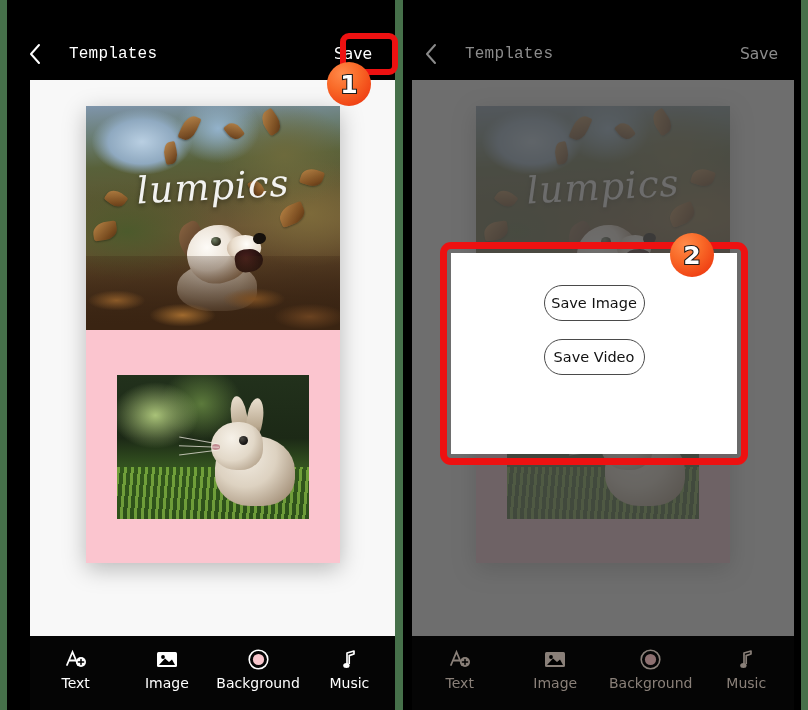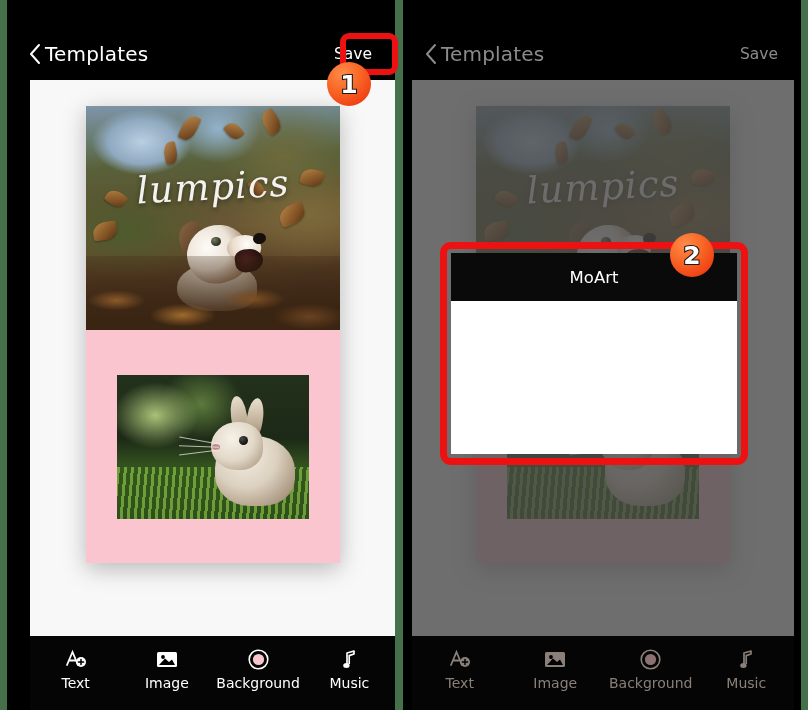--- a/index.html
+++ b/index.html
@@ -26,22 +26,22 @@
     height: 52px;
     background: #000;
     display: flex; align-items: center;
   }
   .back-icon {
     margin-left: 18px; width: 20px; height: 22px;
     display: flex; align-items: center; justify-content: center;
   }
   .back-icon svg { display: block; }
   .appbar-title {
-    margin-left: 0;
-    font-size: 20px; color: #ffffff; letter-spacing: .2px;
+    margin-left: 24px;
+    font-size: 16px; color: #ffffff; letter-spacing: .2px; font-family: Liberation Mono, monospace;
   }
   .appbar-action {
     margin-left: auto; margin-right: 23px;
     font-size: 15.5px; color: #ffffff;
   }
   #phone-right .appbar-title,
   #phone-right .appbar-action { color: #8b8b8b; }
   #phone-right .back-icon svg path { stroke: #8b8b8b; }
 
   
@@ -497,22 +497,23 @@
               <path d="M6 16.5 V4 L13 2 V5 L8.2 6.6 V15" stroke="#8a8079" stroke-width="1.7" fill="none" stroke-linejoin="round"></path>
               <ellipse cx="5.4" cy="16.6" rx="3.2" ry="2.5" fill="#8a8079"></ellipse>
             </svg>
         </span>
         <span class="nav-label">Music</span>
       </div>
     </div>
   </div>
 
   <div class="dialog">
-    <div class="dialog-header">
-      <span class="dialog-title">MoArt</span>
+    <div class="dialog-body">
+      <div class="pill-btn">Save Image</div>
+      <div class="pill-btn">Save Video</div>
     </div>
   </div>
 
   <div class="redbox" id="redbox-save"></div>
   <div class="redbox" id="redbox-dialog"></div>
 
   <div class="badge" id="badge-1">
     <span class="badge-num">1</span>
   </div>
   <div class="badge" id="badge-2">

